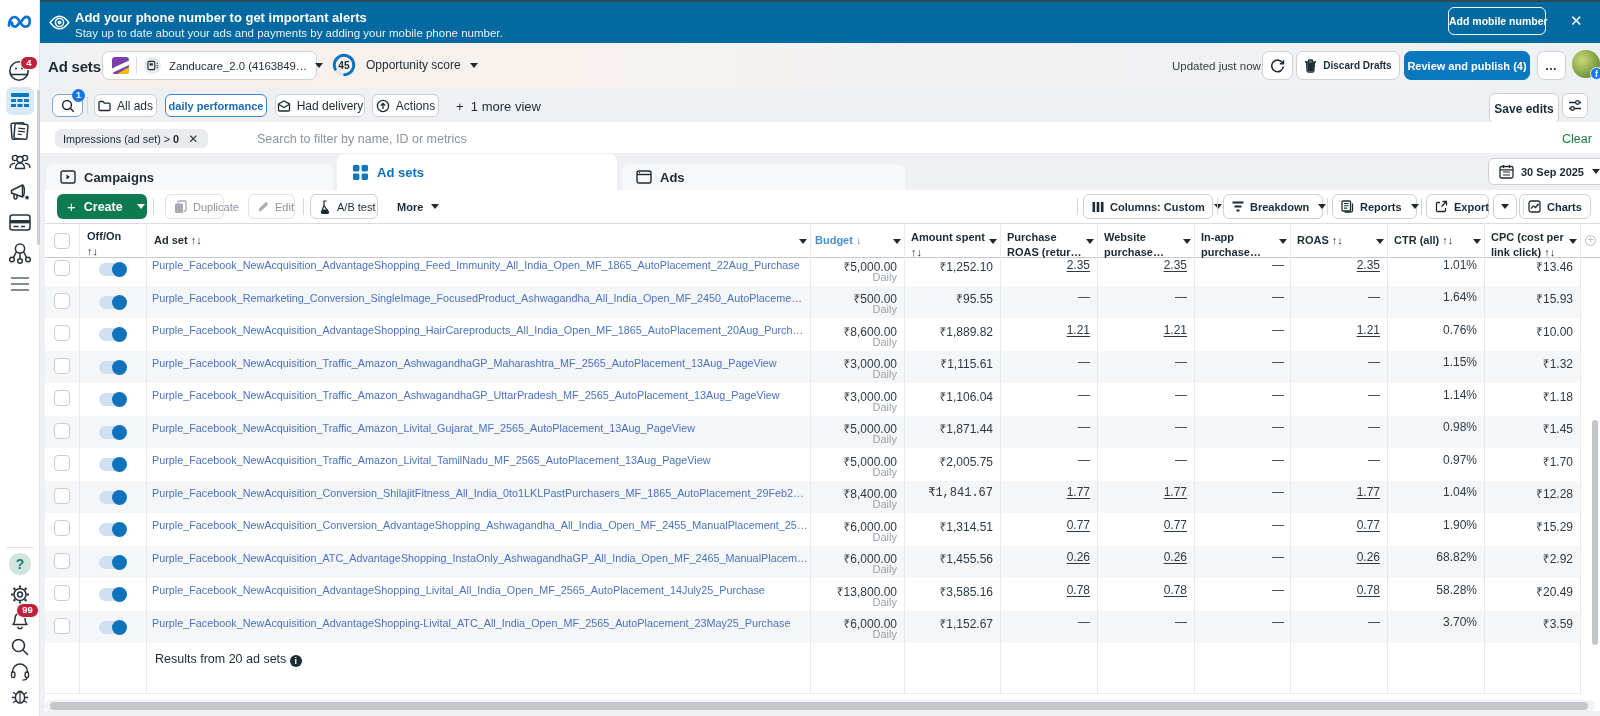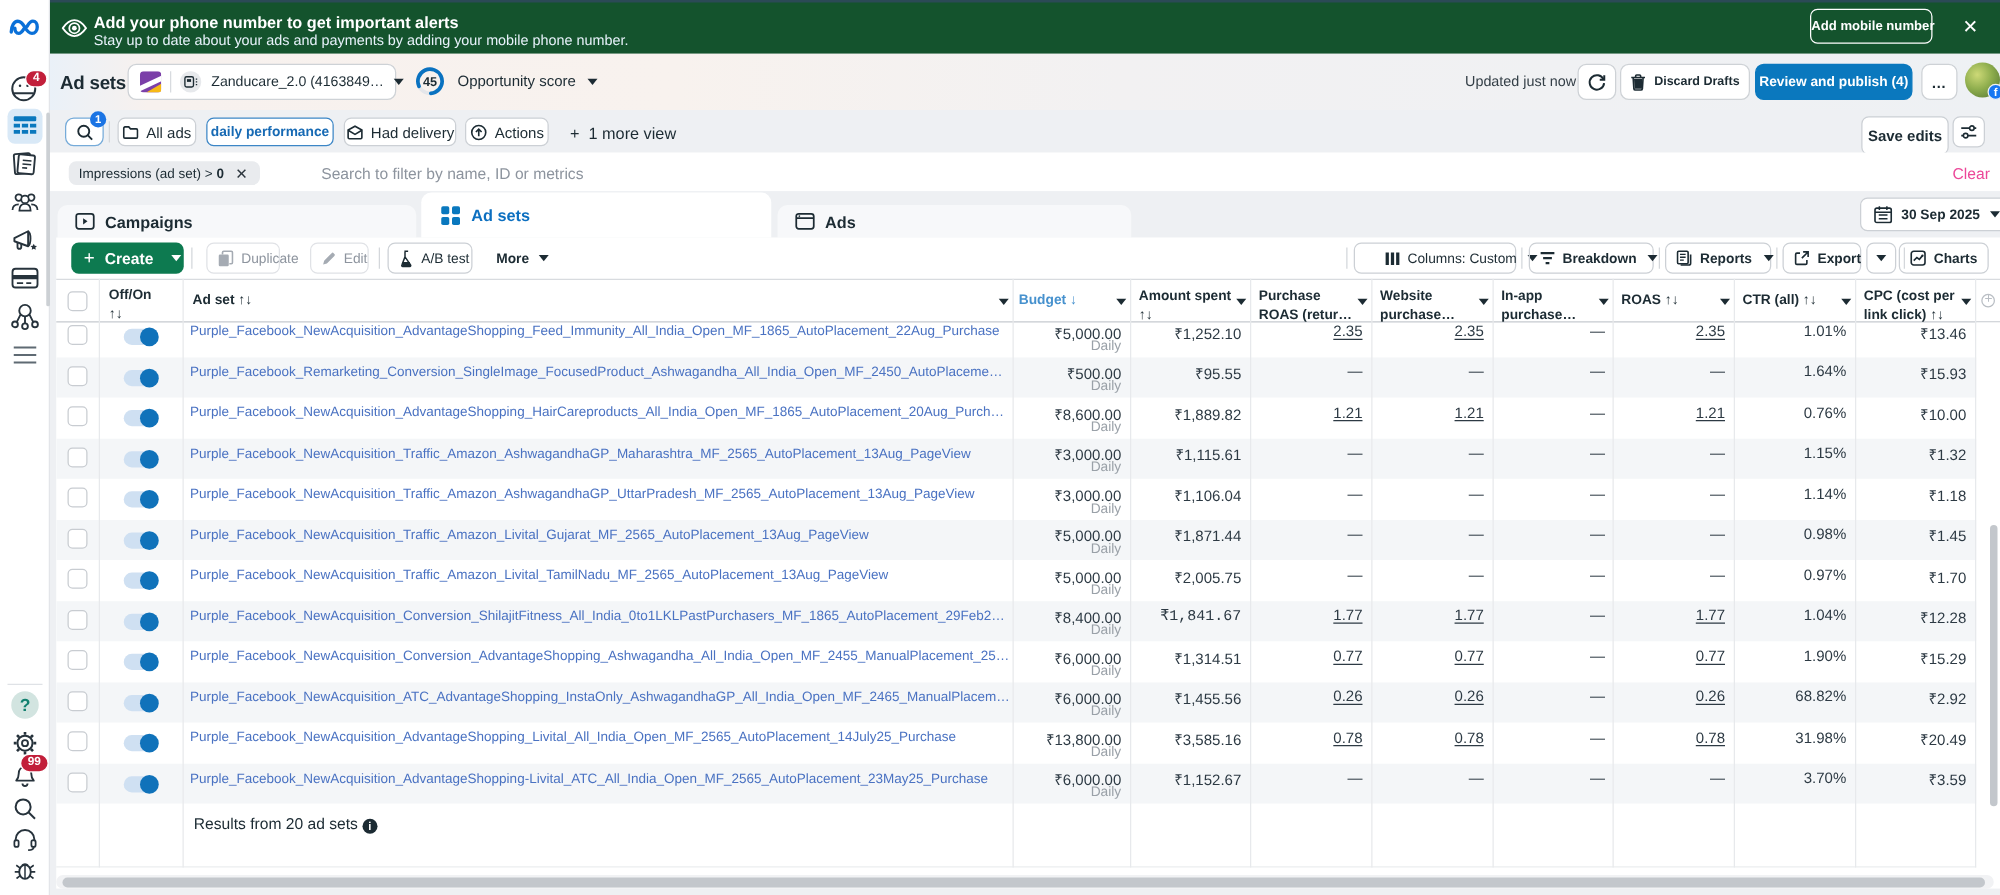--- a/index.html
+++ b/index.html
@@ -2,21 +2,21 @@
 <html><head>
 <meta charset="utf-8">
 <style>
 * { margin:0; padding:0; box-sizing:border-box; } svg { flex:none; }
 html,body { width:1600px; height:716px; overflow:hidden; font-family:"Liberation Sans", sans-serif; background:#eef0f3; }
 .abs { position:absolute; }
 
 #sidebar { position:absolute; left:0; top:0; width:40px; height:716px; background:#fff; border-right:1px solid #e3e5e9; z-index:30; }
 .navic { position:absolute; left:0; width:40px; display:flex; justify-content:center; }
 
-#banner { position:absolute; left:40px; top:0; width:1560px; height:43px; background:#14532d; border-top:2px solid #2b4a56; }
+#banner { position:absolute; left:40px; top:0; width:1560px; height:43px; background:#0369a1; border-top:2px solid #2b4a56; }
 #banner .tit { position:absolute; left:35px; top:8px; color:#fff; font-size:13px; font-weight:bold; }
 #banner .sub { position:absolute; left:35px; top:25px; color:#e8f2fb; font-size:11.5px; }
 #addmb { position:absolute; left:1448px; top:7px; width:98px; height:28px; border:1px solid #fff; border-radius:6px; color:#fff; font-size:10.5px; font-weight:bold; text-align:center; line-height:26px; white-space:nowrap; }
 #bx { position:absolute; left:1570px; top:12px; color:#fff; font-size:15px; }
 
 #row2 { position:absolute; left:40px; top:43px; width:1560px; height:45px; background:linear-gradient(90deg,#eaf1f8 0%,#f7f1ee 5%,#f8f2ee 32%,#f2f1f2 55%,#eef1f4 100%); }
 #row2 .title { position:absolute; left:8px; top:15px; font-size:15px; font-weight:bold; color:#1c2b33; letter-spacing:-0.2px; }
 #acctsel { position:absolute; left:62px; top:8px; width:215px; height:29px; background:#fff; border:1px solid #ced2d6; border-radius:7px; display:flex; align-items:center; }
 #oppscore { position:absolute; left:292px; top:10px; display:flex; align-items:center; }
 .hbtn { height:29px; background:#fff; border:1px solid #ced2d6; border-radius:7px; display:flex; align-items:center; justify-content:center; font-size:12px; color:#1c2b33; white-space:nowrap; }
@@ -261,21 +261,21 @@
     <svg width="14" height="13" viewBox="0 0 14 13">
         <path d="M1 3.5 h12 M1 9.5 h12" stroke="#1c2b33" stroke-width="1.3"></path>
         <circle cx="9.5" cy="3.5" r="1.8" fill="#fff" stroke="#1c2b33" stroke-width="1.3"></circle>
         <circle cx="4.5" cy="9.5" r="1.8" fill="#fff" stroke="#1c2b33" stroke-width="1.3"></circle>
       </svg>
   </div>
 </div>
 <div id="filterbar">
   <div id="fpill">Impressions (ad set) &gt;&nbsp;<b>0</b><span style="margin-left:9px;margin-right:2px;color:#2c353d;font-size:12px;">✕</span></div>
   <div class="abs" style="left:217px; top:10px; font-size:12.5px; color:#8d949e;">Search to filter by name, ID or metrics</div>
-  <div class="abs" style="left:1522px; top:10px; font-size:12.5px; color:#ec4899;">Clear</div>
+  <div class="abs" style="left:1522px; top:10px; font-size:12.5px; color:#15803d;">Clear</div>
 </div>
 <div id="tabsrow">
   <div class="tab" style="left:6px;width:287px;">
     <svg width="16" height="14" viewBox="0 0 16 14" style="margin:0 8px 0 14px;">
         <rect x="1" y="1" width="14" height="12" rx="2" fill="none" stroke="#1c2b33" stroke-width="1.4"></rect>
         <path d="M6.5 4.5 l3.5 2.5 -3.5 2.5z" fill="#1c2b33"></path>
       </svg>
     Campaigns
   </div>
   <div id="tabactive">
@@ -321,21 +321,21 @@
     Edit</div>
   <div class="abs" style="left:258px;top:8px;width:1px;height:17px;background:#d4d7db;"></div>
   <div class="abtn" style="left:265px;width:68px;color:#1c2b33;border:1px solid #ccd0d5;">
     <svg width="12" height="14" viewBox="0 0 12 14" style="margin:0 6px 0 8px;">
         <path d="M4.5 1 h3 M5 1.5 v4 L9.5 12 a1 1 0 0 1 -.9 1.4 H3.4 a1 1 0 0 1 -.9-1.4 L5 5.5 v-4" fill="none" stroke="#1c2b33" stroke-width="1.2"></path>
         <path d="M3.2 9.5 h5.6 L9.3 11.8 a.8.8 0 0 1 -.7 1.1 H3.4 a.8.8 0 0 1 -.7-1.1 z" fill="#1c2b33"></path>
       </svg>
     A/B test</div>
   <div class="abtn" style="left:352px;width:60px;color:#1c2b33;font-weight:bold;">More<span class="caret" style="margin-left:8px;"></span></div>
   <div class="abs" style="left:1032px;top:8px;width:1px;height:17px;background:#d4d7db;"></div>
-  <div class="abtn" style="left:1038px;width:130px;color:#1c2b33;border:1px solid #ccd0d5;font-weight:normal;padding-left:16px;">
+  <div class="abtn" style="left:1038px;width:130px;color:#1c2b33;border:1px solid #ccd0d5;font-weight:bold;">
     <svg width="12" height="12" viewBox="0 0 12 12" style="margin:0 6px 0 8px;">
         <rect x="0.5" y="1" width="2.6" height="10" fill="#1c2b33"></rect>
         <rect x="4.7" y="1" width="2.6" height="10" fill="#1c2b33"></rect>
         <rect x="8.9" y="1" width="2.6" height="10" fill="#1c2b33"></rect>
       </svg>
     Columns: Custom<span class="caret" style="margin-left:9px;"></span></div>
   <div class="abs" style="left:1172px;top:8px;width:1px;height:17px;background:#d4d7db;"></div>
   <div class="abtn" style="left:1178px;width:100px;color:#1c2b33;border:1px solid #ccd0d5;font-weight:bold;">
     <svg width="12" height="11" viewBox="0 0 12 11" style="margin:0 6px 0 8px;">
         <path d="M0.5 1.5 h11 M2.5 5.5 h7 M4.5 9.5 h3" stroke="#1c2b33" stroke-width="1.8"></path>
@@ -538,21 +538,21 @@
           <div class="cbx"></div>
           <div class="tgl"></div>
           <div class="nm">Purple_Facebook_NewAcquisition_AdvantageShopping_Livital_All_India_Open_MF_2565_AutoPlacement_14July25_Purchase</div>
           <div class="num" style="right:703px;top:4.5px;">₹13,800.00</div>
           <div class="daily" style="right:703px;top:17.5px;">Daily</div>
           <div class="num" style="right:607px;top:4.5px;">₹3,585.16</div>
           <div class="num" style="right:510px;top:4.5px; text-decoration:underline; text-underline-offset:2px;">0.78</div>
           <div class="num" style="right:413px;top:4.5px; text-decoration:underline; text-underline-offset:2px;">0.78</div>
           <div class="num dash" style="right:316px;top:4.5px;">—</div>
           <div class="num" style="right:220px;top:4.5px; text-decoration:underline; text-underline-offset:2px;">0.78</div>
-          <div class="num" style="right:123px;top:4.5px;">31.98%</div>
+          <div class="num" style="right:123px;top:4.5px;">58.28%</div>
           <div class="num" style="right:27px;top:4.5px;">₹20.49</div>
         </div>
 <div class="trow odd">
           <div class="cbx"></div>
           <div class="tgl"></div>
           <div class="nm">Purple_Facebook_NewAcquisition_AdvantageShopping-Livital_ATC_All_India_Open_MF_2565_AutoPlacement_23May25_Purchase</div>
           <div class="num" style="right:703px;top:4.5px;">₹6,000.00</div>
           <div class="daily" style="right:703px;top:17.5px;">Daily</div>
           <div class="num" style="right:607px;top:4.5px;">₹1,152.67</div>
           <div class="num dash" style="right:510px;top:4.5px;">—</div>

